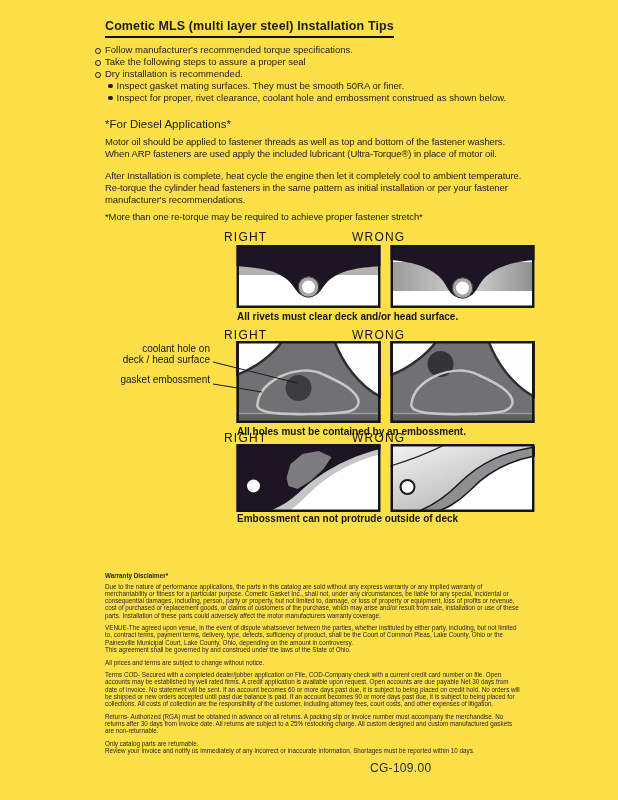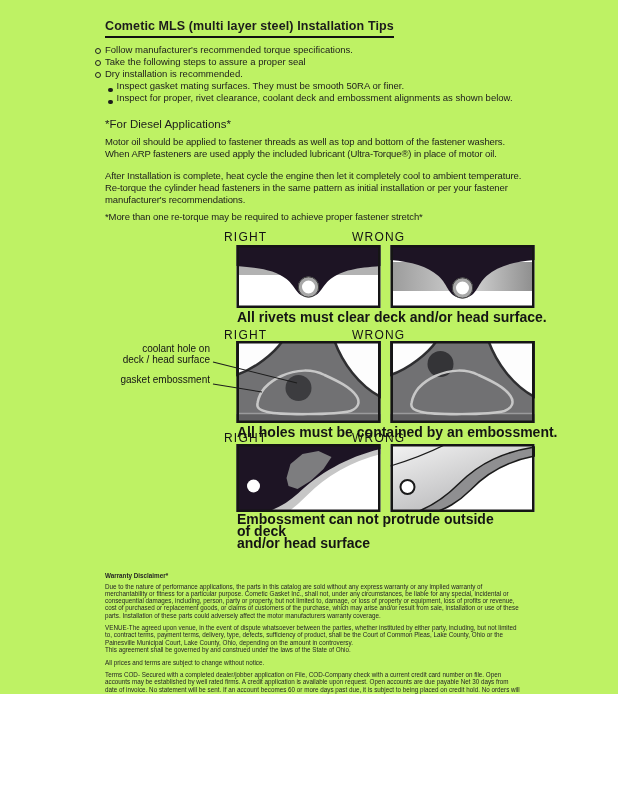--- a/index.html
+++ b/index.html
@@ -1,34 +1,34 @@
 <!DOCTYPE html>
 <html><head>
 <meta charset="utf-8">
 <style>
   html,body{margin:0;padding:0;background:#ffffff;}
-  .page{position:relative;width:618px;height:694px;background:#bef264;overflow:hidden;
+  .page{position:relative;width:618px;height:800px;background:#fde047;overflow:hidden;
         font-family:"Liberation Sans","DejaVu Sans",sans-serif;color:#1c1c1c;}
   .abs{position:absolute;}
   .title{left:105px;top:19px;font-size:12.5px;font-weight:700;border-bottom:2px solid #111;
          padding-bottom:3px;letter-spacing:0.1px;}
   .tips{left:95px;top:44px;width:430px;font-size:9.5px;line-height:12px;}
   .tip-row{display:flex;align-items:flex-start;}
   .o-marker{width:4px;height:4px;border:1px solid #222;border-radius:50%;margin:3.5px 4px 0 0;flex:0 0 auto;}
-  .sub{margin-left:13px;align-items:flex-end;}
+  .sub{margin-left:13px;}
   .b-marker{width:4.5px;height:4.5px;background:#1c1c1c;border-radius:50%;margin:3.5px 4px 0 0;flex:0 0 auto;}
   .diesel-head{left:105px;top:118px;font-size:11.5px;font-weight:400;}
   .para{left:105px;width:422px;font-size:9.5px;line-height:12px;letter-spacing:-0.1px;}
   .p1{top:136px;}
   .p2{top:170px;}
   .note{top:211px;}
   .fig-label{width:146px;font-size:12px;letter-spacing:1.2px;color:#141414;}
   .fig{width:145px;}
   .fig svg{display:block;width:100%;height:100%;}
-  .caption{left:237px;font-size:14px;font-weight:700;line-height:12px;color:#141414;}
+  .caption{left:237px;font-size:10px;font-weight:700;line-height:12px;color:#141414;}
   .annot{font-size:10px;line-height:10.5px;text-align:right;color:#141414;}
   .legal{left:105px;top:572px;width:416px;font-size:6.3px;line-height:7.2px;color:#252525;}
   .legal .blk{margin-bottom:5.5px;}
   .legal .bold{font-weight:700;margin-bottom:3.5px;}
   .doc-code{left:370px;top:761px;font-size:12px;letter-spacing:0.3px;color:#2a2a2a;}
 </style>
 </head>
 <body>
 
 <div class="page">
@@ -47,21 +47,21 @@
     <div class="tip-row">
       <span class="o-marker"></span>
       <span>Dry installation is recommended.</span>
     </div>
     <div class="tip-row sub">
       <span class="b-marker"></span>
       <span>Inspect gasket mating surfaces.  They must be smooth 50RA or finer.</span>
     </div>
     <div class="tip-row sub">
       <span class="b-marker"></span>
-      <span>Inspect for proper, rivet clearance, coolant deck and embossment alignments as shown below.</span>
+      <span>Inspect for proper, rivet clearance, coolant hole and embossment construed as shown below.</span>
     </div>
   </div>
 
   <div class="abs diesel-head">*For Diesel Applications*</div>
   <div class="abs para p1">Motor oil should be applied to fastener threads as well as top and bottom of the fastener washers. When ARP fasteners are used apply the included lubricant (Ultra-Torque®) in place of motor oil.</div>
   <div class="abs para p2">After Installation is complete, heat cycle the engine then let it completely cool to ambient temperature. Re-torque the cylinder head fasteners in the same pattern as initial installation or per your fastener manufacturer's recommendations.</div>
   <div class="abs para note">*More than one re-torque may be required to achieve proper fastener stretch*</div>
 
   <div class="abs fig-label" style="left:224px;top:230px;">RIGHT</div>
   <div class="abs fig-label" style="left:352px;top:230px;">WRONG</div>
@@ -161,21 +161,20 @@
       <path d="M0,0 H144 V4 C112,10 88,24 68,44 C56,56 44,63 30,68 H0 Z" fill="url(#gd)"></path>
       <path d="M30,68 C44,63 56,56 68,44 C88,24 112,10 144,4" stroke="#1a1a1a" stroke-width="1.5" fill="none"></path>
       <path d="M0,22 C20,16 40,8 56,0" stroke="#1a1a1a" stroke-width="1.3" fill="none"></path>
       <path d="M26,68 C42,62 56,52 68,40 C90,18 114,8 144,3 L144,12 C118,17 98,27 80,46 C68,58 54,66 44,68 Z" fill="#8f8f91" stroke="#1a1a1a" stroke-width="1.5"></path>
       <circle cx="17" cy="43" r="7" fill="#ffffff" stroke="#1a1a1a" stroke-width="2"></circle>
       <rect x="1.25" y="1.25" width="141.5" height="65.5" fill="none" stroke="#151515" stroke-width="2.5"></rect>
     </svg>
   </div>
   <div class="abs caption" style="top:513px;width:260px;">
     <div>Embossment can not protrude outside of deck</div>
-    <div>and/or head surface</div>
   </div>
 
   <div class="abs legal">
     <div class="bold">Warranty Disclaimer*</div>
     <div class="blk">Due to the nature of performance applications, the parts in this catalog are sold without any express warranty or any implied warranty of merchantability or fitness for a particular purpose.  Cometic Gasket Inc., shall not, under any circumstances, be liable for any special, incidental or consequential damages, including, person, party or property, but not limited to, damage, or loss of property or equipment, loss of profits or revenue, cost of purchased or replacement goods, or claims of customers of the purchase, which may arise and/or result from sale, installation or use of these parts.  Installation of these parts could adversely affect the motor manufacturers warranty coverage.</div>
     <div class="blk">
       <div>VENUE-The agreed upon venue, in the event of dispute whatsoever between the parties, whether instituted by either party, including, but not limited to, contract terms, payment terms, delivery, type, defects, sufficiency of product, shall be the Court of Common Pleas, Lake County, Ohio or the Painesville Municipal Court, Lake County, Ohio, depending on the amount in controversy.</div>
       <div>This agreement shall be governed by and construed under the laws of the State of Ohio.</div>
     </div>
     <div class="blk">All prices and terms are subject to change without notice.</div>

